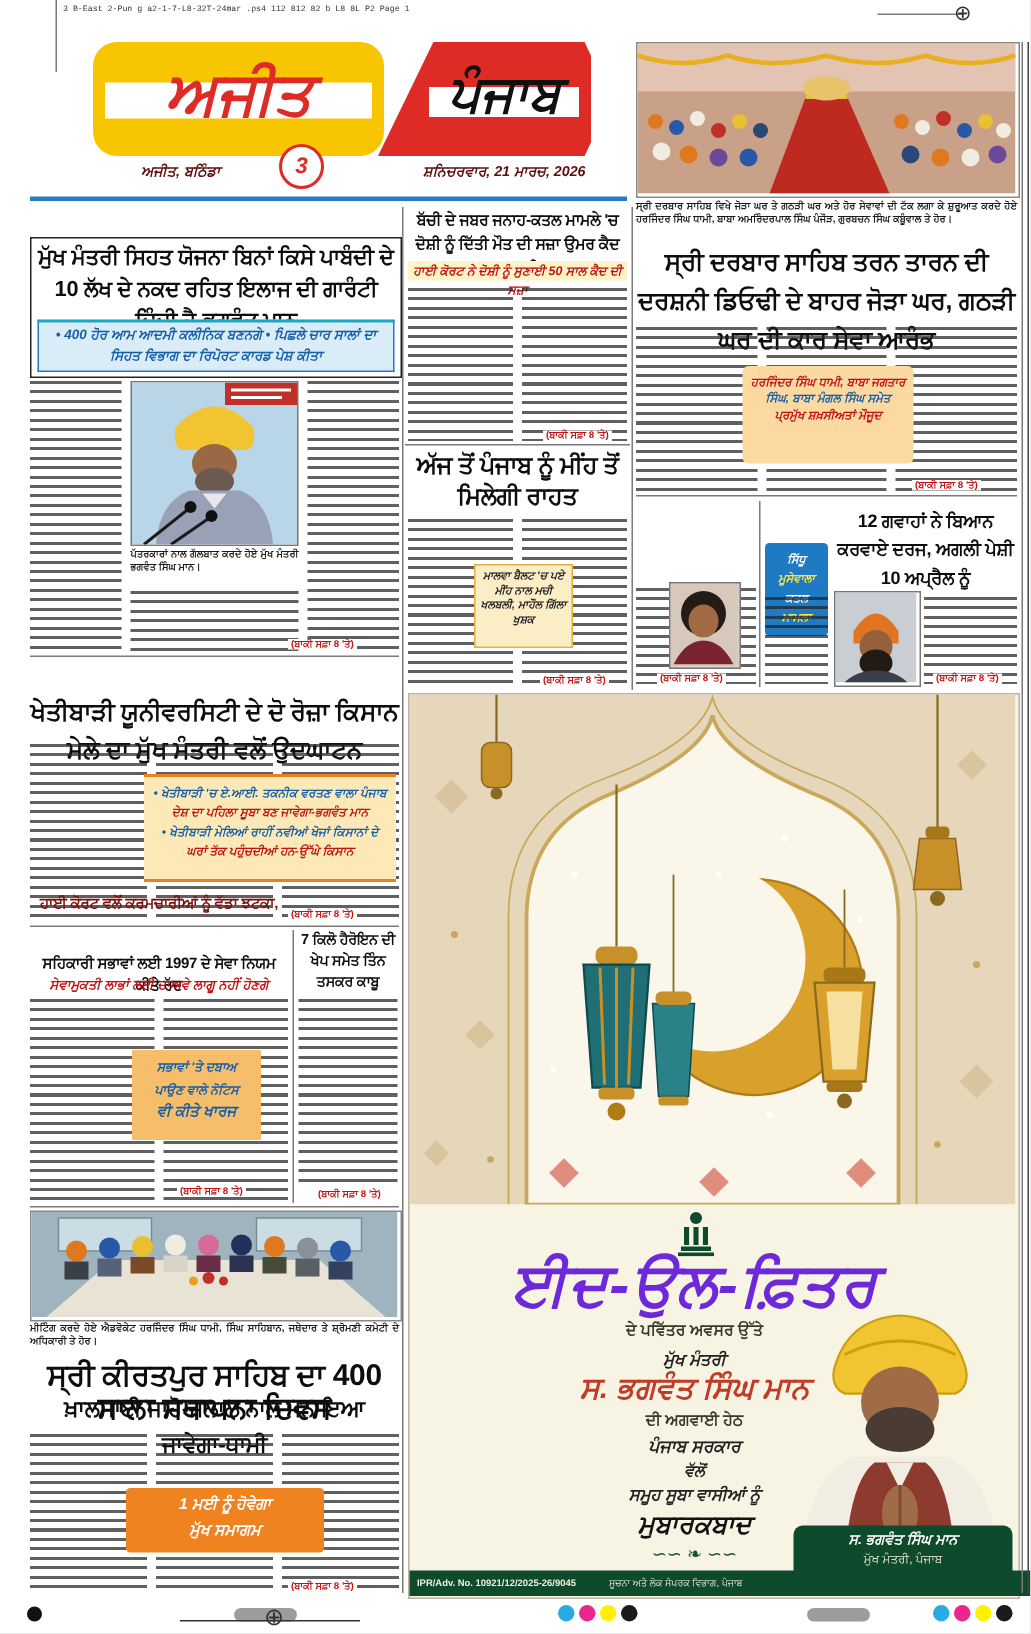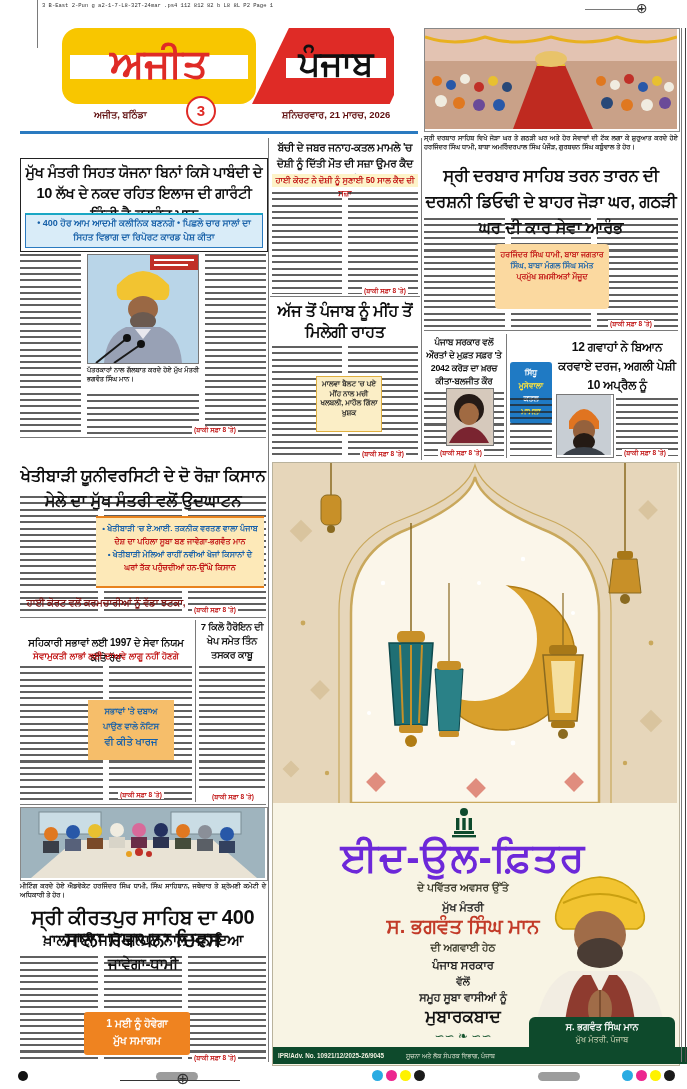--- a/index.html
+++ b/index.html
@@ -1,19 +1,19 @@
 <!DOCTYPE html>
 <html><head>
 <meta charset="utf-8">
 <style>
   html,body{margin:0;padding:0;background:#d8d8d8;}
   .page{position:relative;width:687px;height:1089px;background:#ffffff;overflow:hidden;
         font-family:"Liberation Sans","DejaVu Sans",sans-serif;color:#111;}
   .abs{position:absolute;}
-  .b{font-weight:bold;}
+  .b{font-weight:bold;font-style:italic;}
   .c{text-align:center;}
   
   .tx{background:repeating-linear-gradient(to bottom,rgba(35,35,35,.72) 0 2px,transparent 2px 6.3px);}
   .cols{display:flex;gap:6px;}
   .cols>div{flex:1;}
   .hl{font-weight:bold;color:#0d0d0d;letter-spacing:-0.2px;}
   .red{color:#c01313;}
   .blue{color:#1760a8;}
   .cont{position:absolute;font-size:6.5px;font-weight:bold;color:#c01313;background:#fff;padding:0 2px;}
   .rule{position:absolute;background:#7a7a7a;}
@@ -139,21 +139,20 @@
     <div class="tx"></div>
   </div>
   <div class="abs c" style="left:495px;top:244px;width:114px;height:60px;background:#fbd9a0;border-radius:4px;padding-top:5px;">
     <div class="b red" style="font-size:7.8px;line-height:11px;">ਹਰਜਿੰਦਰ ਸਿੰਘ ਧਾਮੀ, ਬਾਬਾ ਜਗਤਾਰ</div>
     <div class="b blue" style="font-size:7.8px;line-height:11px;">ਸਿੰਘ, ਬਾਬਾ ਮੰਗਲ ਸਿੰਘ ਸਮੇਤ</div>
     <div class="b red" style="font-size:7.8px;line-height:11px;text-align:center;">ਪ੍ਰਮੁੱਖ ਸ਼ਖ਼ਸੀਅਤਾਂ ਮੌਜੂਦ</div>
   </div>
   <div class="cont" style="left:608px;top:320px;">(ਬਾਕੀ ਸਫ਼ਾ 8 'ਤੇ)</div>
   <div class="rule" style="left:424px;top:330px;width:254px;height:1px;"></div>
 
-  <div class="abs hl c" style="left:424px;top:336px;width:80px;font-size:8.8px;line-height:13px;">ਪੰਜਾਬ ਸਰਕਾਰ ਵਲੋਂ ਔਰਤਾਂ ਦੇ ਮੁਫ਼ਤ ਸਫ਼ਰ 'ਤੇ 2042 ਕਰੋੜ ਦਾ ਖ਼ਰਚ ਕੀਤਾ-ਬਲਜੀਤ ਕੌਰ</div>
   <div class="abs tx" style="left:424px;top:392px;width:80px;height:64px;"></div>
   <div class="abs" style="left:446px;top:388px;width:46px;height:56px;border:1px solid #777;background:#d8ccc0;">
     <svg width="44" height="54" viewBox="0 0 44 54">
       <rect width="44" height="54" fill="#d6c9bc"></rect>
       <ellipse cx="22" cy="20" rx="15" ry="15" fill="#241a16"></ellipse>
       <ellipse cx="22" cy="25" rx="10" ry="11" fill="#a06a42"></ellipse>
       <path d="M2,54 Q10,38 22,38 Q34,38 42,54 Z" fill="#7a2430"></path>
     </svg>
   </div>
   <div class="cont" style="left:438px;top:449px;">(ਬਾਕੀ ਸਫ਼ਾ 8 'ਤੇ)</div>
@@ -246,21 +245,21 @@
     </svg>
   </div>
   <div class="abs capt" style="left:20px;top:882px;width:246px;height:22px;">ਮੀਟਿੰਗ ਕਰਦੇ ਹੋਏ ਐਡਵੋਕੇਟ ਹਰਜਿੰਦਰ ਸਿੰਘ ਧਾਮੀ, ਸਿੰਘ ਸਾਹਿਬਾਨ, ਜਥੇਦਾਰ ਤੇ ਸ਼੍ਰੋਮਣੀ ਕਮੇਟੀ ਦੇ ਅਧਿਕਾਰੀ ਤੇ ਹੋਰ।</div>
   <div class="abs hl c" style="left:20px;top:906px;width:246px;font-size:20px;line-height:22px;">ਸ੍ਰੀ ਕੀਰਤਪੁਰ ਸਾਹਿਬ ਦਾ 400 ਸਾਲਾ ਸਥਾਪਨਾ ਦਿਵਸ</div>
   <div class="abs hl c" style="left:20px;top:928px;width:246px;font-size:15px;line-height:24px;">ਖ਼ਾਲਸਾਈ ਜਾਹੋ-ਜਲਾਲ ਨਾਲ ਮਨਾਇਆ ਜਾਵੇਗਾ-ਧਾਮੀ</div>
   <div class="abs cols" style="left:20px;top:956px;width:246px;height:106px;">
     <div class="tx"></div>
     <div class="tx"></div>
     <div class="tx"></div>
   </div>
-  <div class="abs c" style="left:84px;top:992px;width:106px;height:40px;background:#ef8320;border-radius:3px;padding-top:3px;margin-top:20px;">
+  <div class="abs c" style="left:84px;top:992px;width:132px;height:40px;background:#ef8320;border-radius:3px;padding-top:3px;">
     <div class="b" style="color:#fff;font-size:10.5px;line-height:17px;">1 ਮਈ ਨੂੰ ਹੋਵੇਗਾ</div>
     <div class="b" style="color:#fff;font-size:10.5px;line-height:17px;">ਮੁੱਖ ਸਮਾਗਮ</div>
   </div>
   <div class="cont" style="left:192px;top:1054px;">(ਬਾਕੀ ਸਫ਼ਾ 8 'ਤੇ)</div>
 
   <div class="abs" style="left:272px;top:462px;width:406px;height:602px;background:#F8F4E4;border:1px solid #b9b29c;">
 
     <svg width="404" height="340" viewBox="0 0 404 340">
       <rect width="404" height="340" fill="#e6d6ba"></rect>
       <g fill="#d9c49e">

